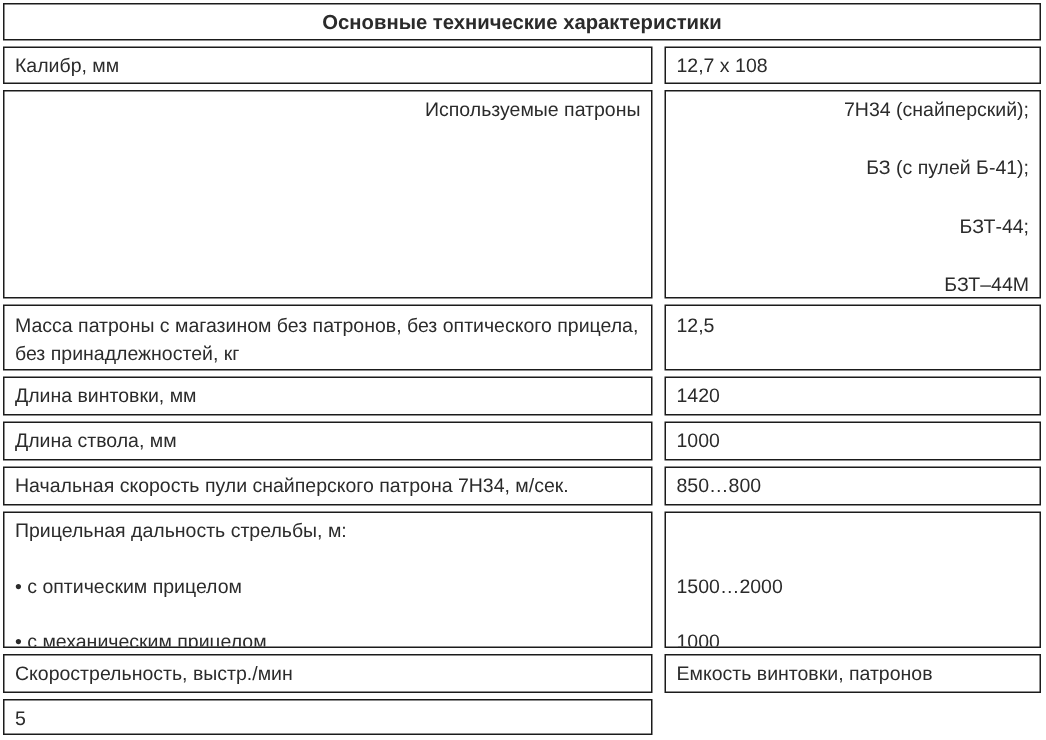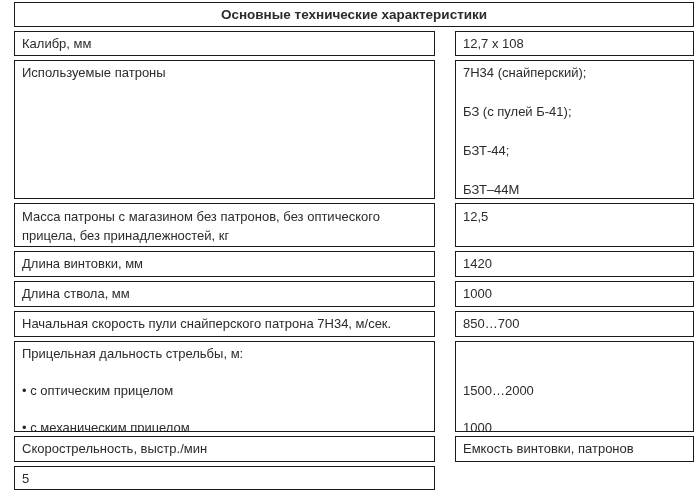--- a/index.html
+++ b/index.html
@@ -22,36 +22,36 @@
     color: #2b2b2b;
   }
   .cell {
     border: 1px solid #1b1b1b;
     background: #ffffff;
     box-sizing: border-box;
     padding: 3px 7px;
     font-size: 13px;
     line-height: 18px;
     overflow: hidden;
-    margin-left: 12px;
   }
   .cell.head {
     grid-column: 1 / -1;
     font-weight: bold;
     font-size: 13.5px;
     line-height: 19px;
     text-align: center;
     padding: 2px 4px;
   }
   .cell.wrap2 {
     line-height: 19px;
     padding-top: 3px;
   }
   .cell.multi {
     padding-top: 4px;
+    text-align: right;
   }
   .cell.multi p {
     margin: 0 0 23px 0;
     line-height: 16px;
   }
   .cell.multi p:last-child {
     margin-bottom: 0;
   }
   .cell.range {
     padding-top: 4px;
@@ -90,21 +90,21 @@
   <div class="cell wrap2">Масса патроны с магазином без патронов, без оптического прицела, без принадлежностей, кг</div>
   <div class="cell wrap2">12,5</div>
 
   <div class="cell">Длина винтовки, мм</div>
   <div class="cell">1420</div>
 
   <div class="cell">Длина ствола, мм</div>
   <div class="cell">1000</div>
 
   <div class="cell">Начальная скорость пули снайперского патрона 7Н34, м/сек.</div>
-  <div class="cell">850…700</div>
+  <div class="cell">850…800</div>
 
   <div class="cell range">
     <p>Прицельная дальность стрельбы, м:</p>
     <p>• с оптическим прицелом</p>
     <p>• с механическим прицелом</p>
   </div>
   <div class="cell range">
     <div class="spacer"></div>
     <p>1500…2000</p>
     <p>1000</p>

